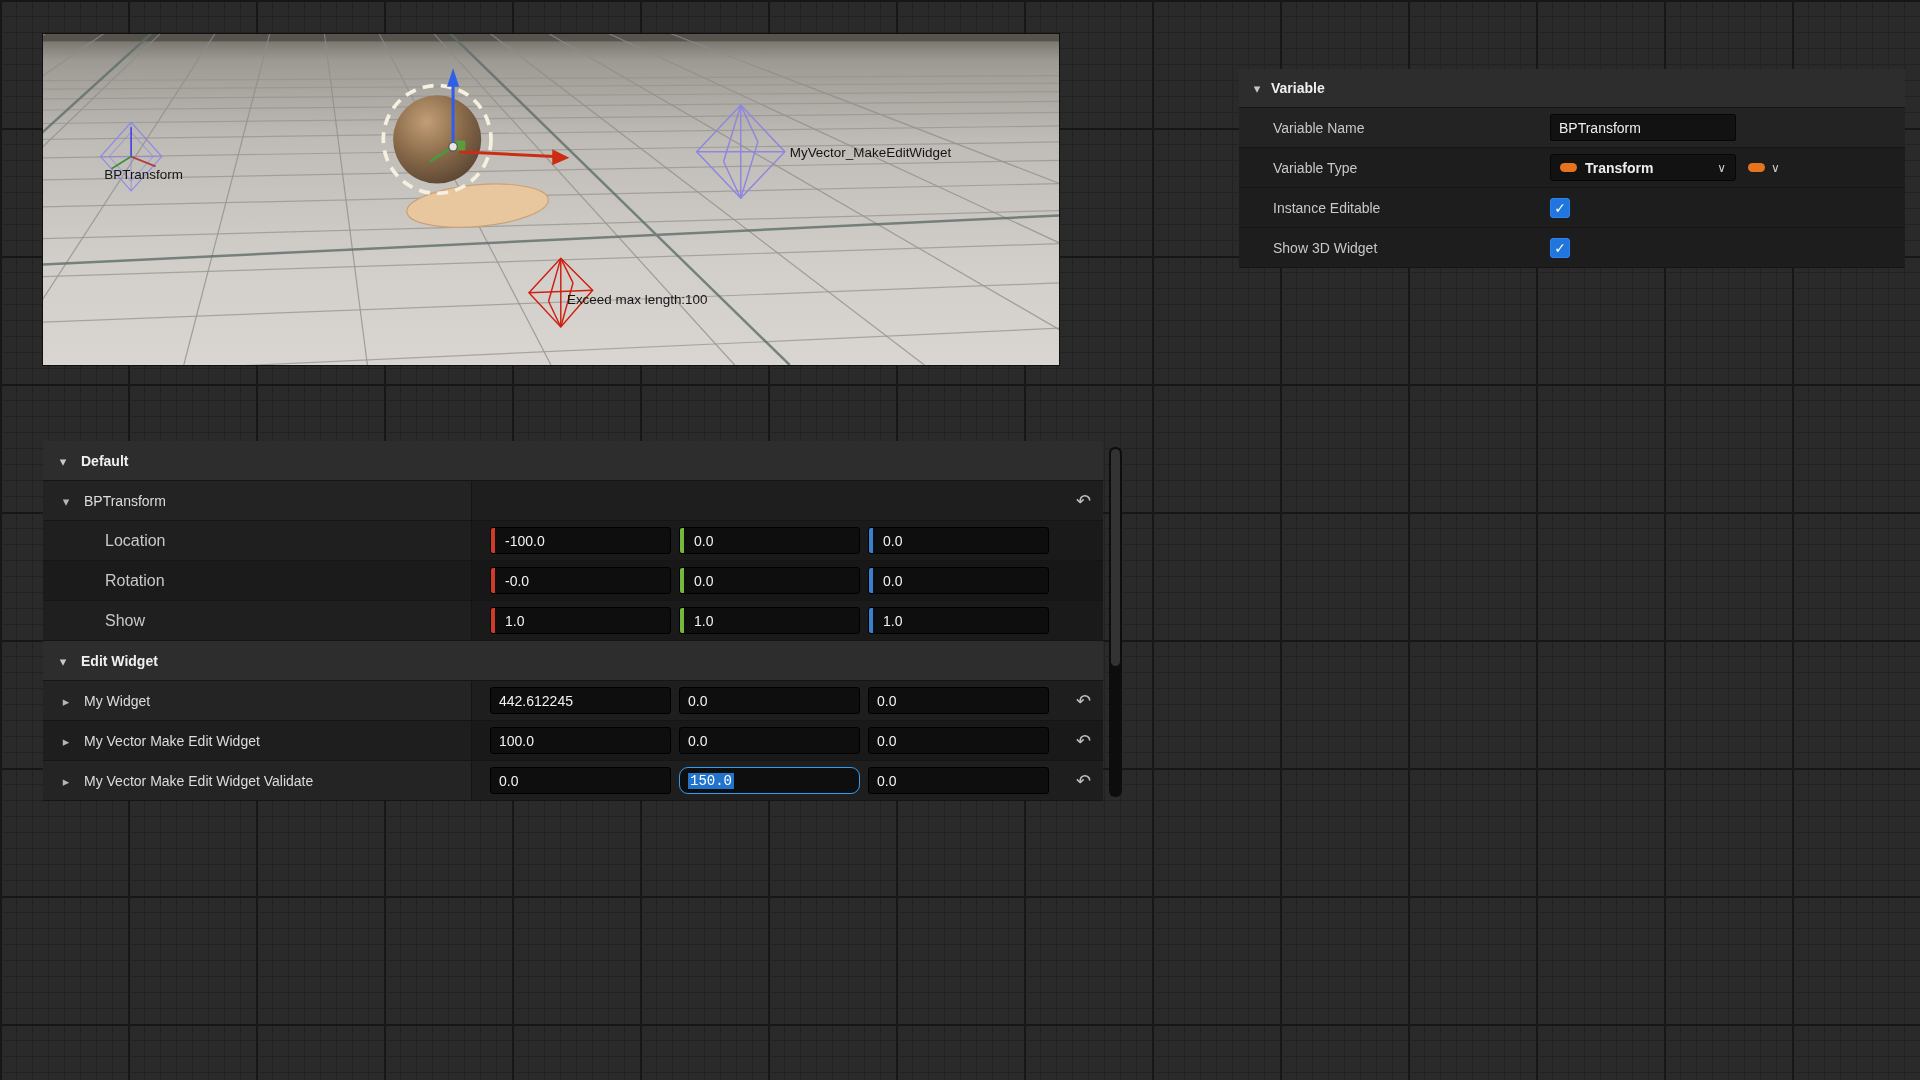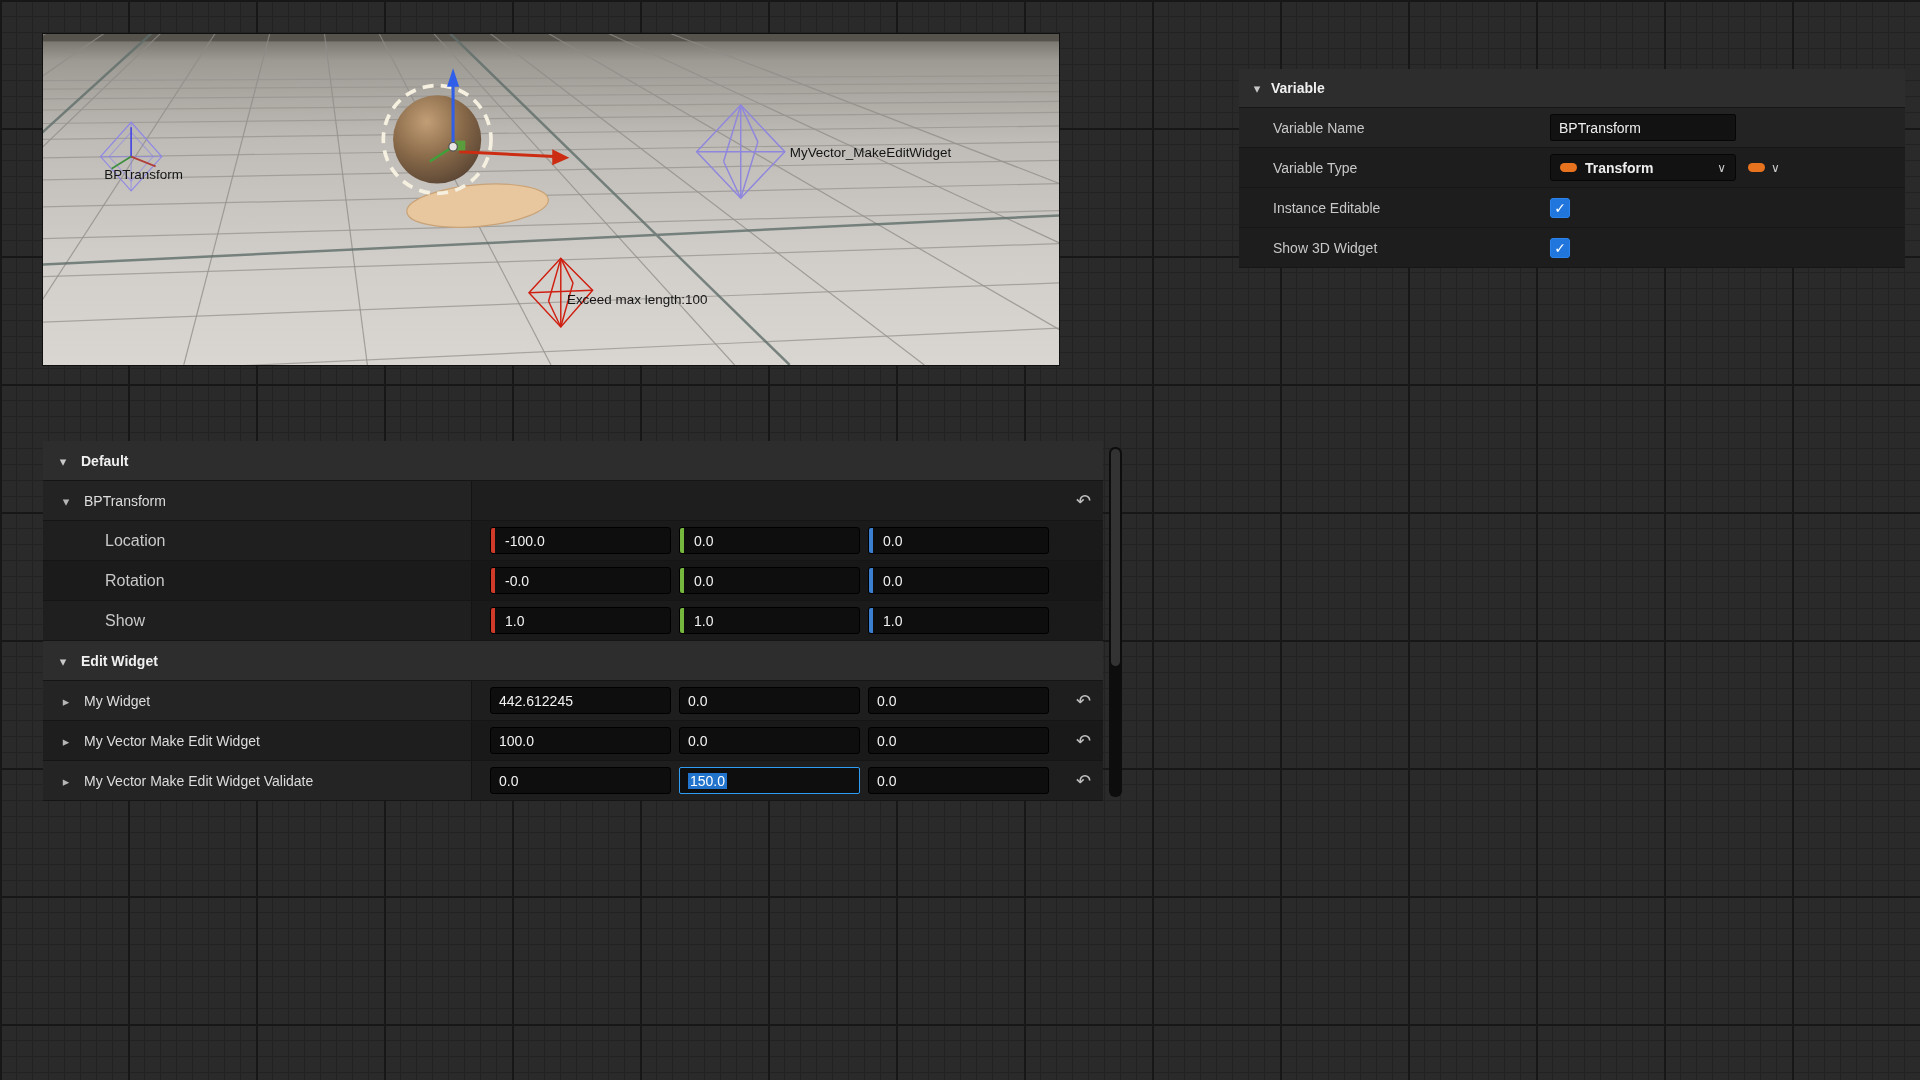--- a/index.html
+++ b/index.html
@@ -113,21 +113,21 @@
   }
   .field.axis input { padding-left:14px; }
   .axis-bar { position:absolute; left:1px; top:1px; bottom:1px; width:4px;
     border-radius:2px 0 0 2px; z-index:2; }
   .axis-bar.x { background:#cf3b28; }
   .axis-bar.y { background:#76b73e; }
   .axis-bar.z { background:#3a7fd0; }
 
   .field-selected {
     width:181px; height:27px; background:#0e0e0e; border:1px solid #2f9df4;
-    border-radius:2px; display:flex; align-items:center; padding:0 8px;
+    border-radius:9px; display:flex; align-items:center; padding:0 8px;font-family:Liberation Mono, monospace;
   }
   .field-selected .sel-text { background:#2173cc; color:#ffffff; font-size:14px; padding:0 2px; }
 
   .reset {
     position:absolute; right:12px; top:50%; transform:translateY(-50%);
     color:#c0c0c0; font-size:18px; line-height:1; cursor:pointer;
   }
 
   .details-scrollbar {
     position:absolute; left:1109px; top:447px; width:13px; height:350px;

